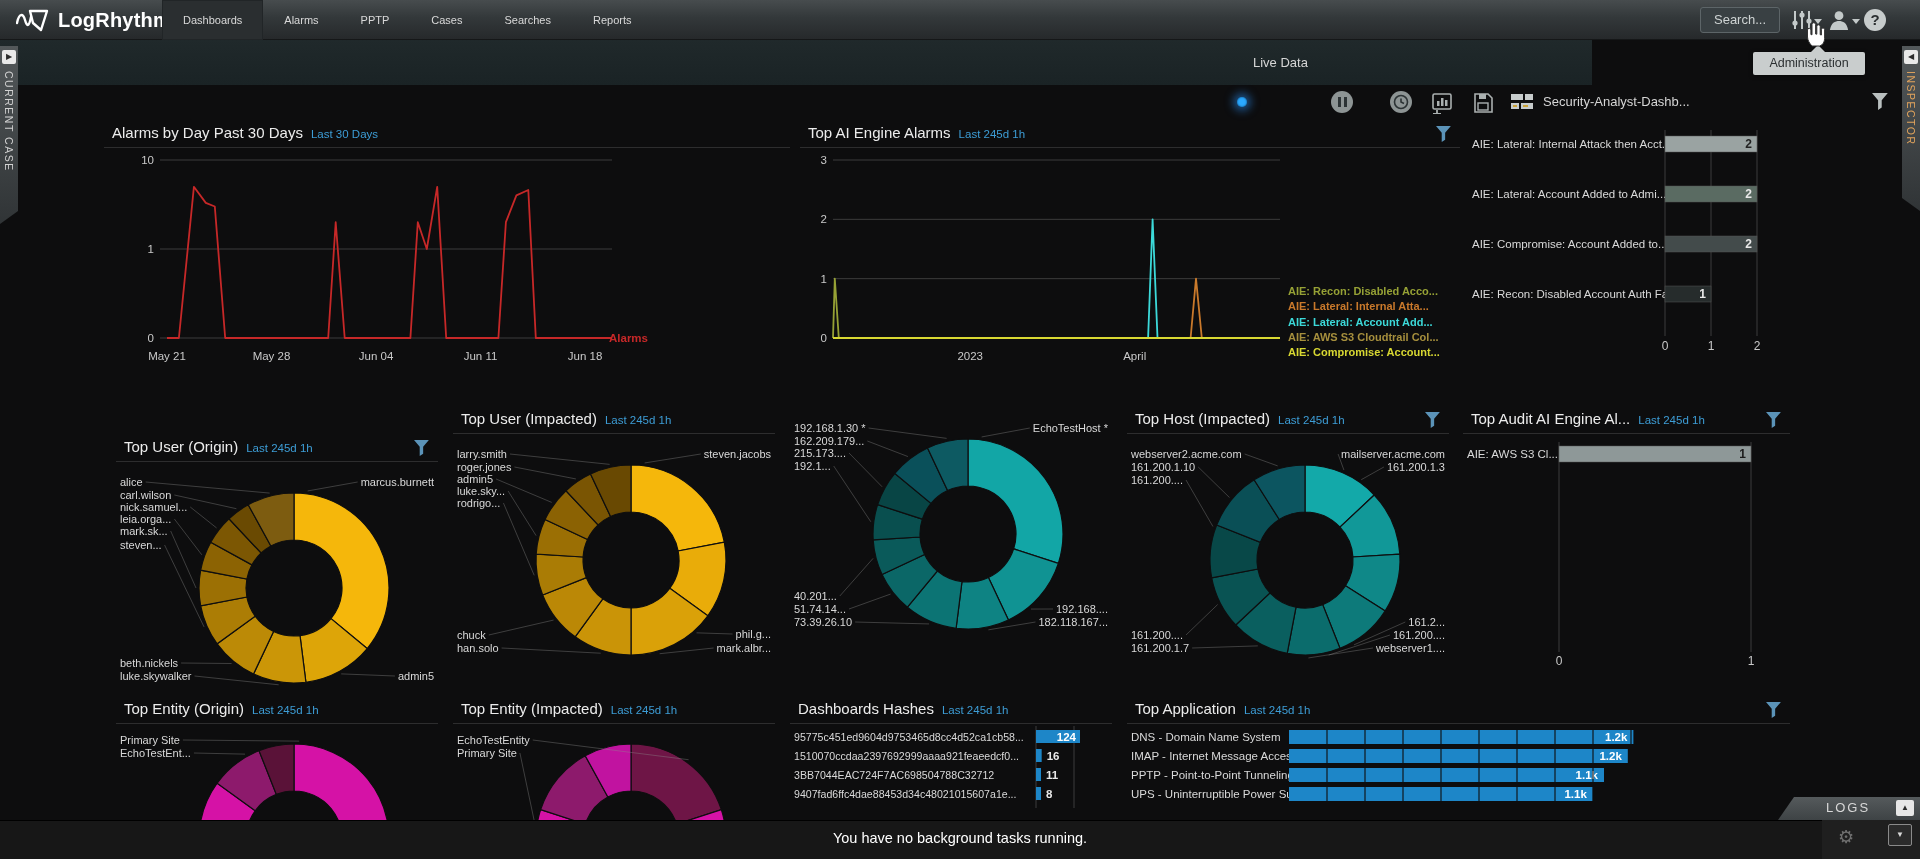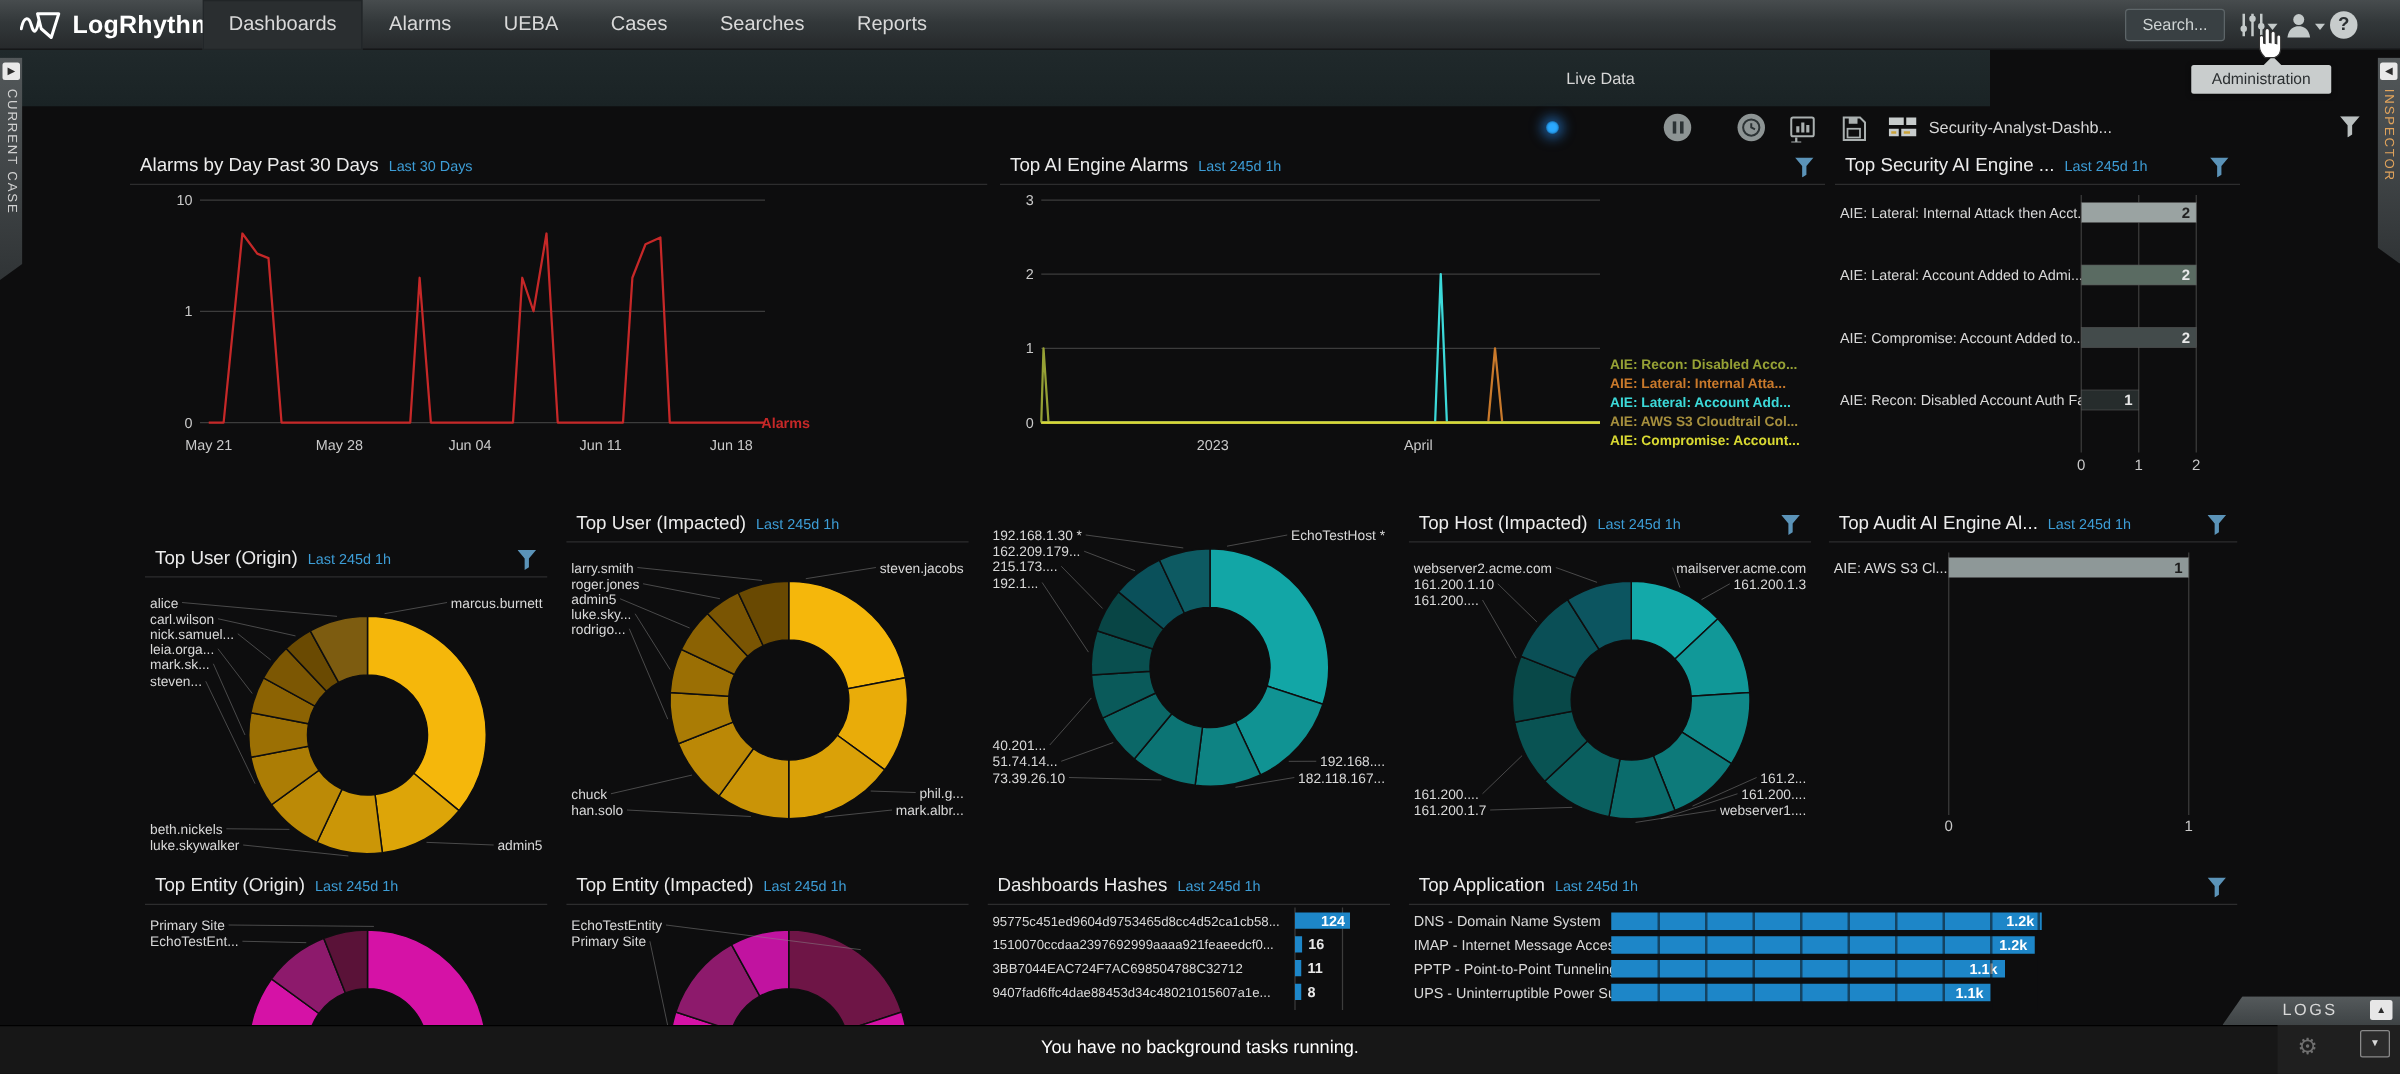--- a/index.html
+++ b/index.html
@@ -6,21 +6,21 @@
     font-family:"Liberation Sans",sans-serif;-webkit-font-smoothing:antialiased;}
   *{box-sizing:border-box;}
 
   
   #topnav{position:absolute;left:0;top:0;width:1920px;height:40px;
     background:linear-gradient(180deg,#474c4e 0%,#33383a 45%,#26292b 100%);
     border-bottom:1px solid #151718;z-index:30;}
   #brand{position:absolute;left:16px;top:0;height:40px;display:flex;align-items:center;gap:8px;}
   #brand-text{color:#fff;font-size:20px;font-weight:bold;letter-spacing:.2px;}
   #navtabs{position:absolute;left:162px;top:0;height:40px;display:flex;}
-  .tab{height:40px;line-height:40px;padding:0 21px;color:#d9d9d9;font-size:16px;cursor:pointer;}
+  .tab{height:40px;line-height:40px;padding:0 21px;color:#d9d9d9;font-size:11px;cursor:pointer;}
   .tab.active{background:#2a2e30;box-shadow:inset 0 0 0 1px #212527;}
   #search-btn{position:absolute;left:1700px;top:7px;width:80px;height:26px;background:#394043;
     border:1px solid #5d6568;border-radius:3px;color:#ced3d3;font-size:13px;line-height:24px;
     text-align:center;cursor:pointer;}
   .navicon{position:absolute;top:9px;width:24px;height:22px;}
   .caret{position:absolute;top:19px;width:0;height:0;border-left:4.5px solid transparent;
     border-right:4.5px solid transparent;border-top:5px solid #c3c9c9;}
   #help-circle{position:absolute;left:1864px;top:9px;width:22px;height:22px;border-radius:50%;
     background:#c7cccc;color:#2b2f31;font-weight:bold;font-size:15px;text-align:center;line-height:22px;cursor:pointer;}
 
@@ -84,21 +84,21 @@
   <div id="brand">
     <svg width="34" height="26" viewBox="0 0 34 26">
       <path d="M1 16 C3 6 7 6 9 13 C11 20 13 20 15 10" fill="none" stroke="#fff" stroke-width="2.4" stroke-linecap="round"></path>
       <path d="M14 4 L31 4 L25 23 L17 16 Z" fill="none" stroke="#fff" stroke-width="2.4" stroke-linejoin="round"></path>
     </svg>
     <span id="brand-text">LogRhythm</span>
   </div>
   <div id="navtabs">
       <div class="tab active">Dashboards</div>
       <div class="tab">Alarms</div>
-      <div class="tab">UEBA</div>
+      <div class="tab">PPTP</div>
       <div class="tab">Cases</div>
       <div class="tab">Searches</div>
       <div class="tab">Reports</div>
     </div>
   <div id="search-btn">Search...</div>
   <svg class="navicon" style="left:1790px" width="24" height="22" viewBox="0 0 24 22">
     <g stroke="#c3c9c9" stroke-width="2">
       <line x1="5" y1="2" x2="5" y2="20"></line>
         <line x1="12" y1="2" x2="12" y2="20"></line>
         <line x1="19" y1="2" x2="19" y2="20"></line>
@@ -203,23 +203,21 @@
         <polyline points="33.0,190.0 390.6,190.0 396.0,130.7 401.8,190.0 480.0,190.0" fill="none" stroke="#c9792b" stroke-width="1.8" stroke-linejoin="round"></polyline>
         <polyline points="33.0,190.0 348.1,190.0 352.6,71.3 357.5,190.0 480.0,190.0" fill="none" stroke="#3cd9d9" stroke-width="1.8" stroke-linejoin="round"></polyline>
         <polyline points="33.0,190.0 480.0,190.0" fill="none" stroke="#a68f3d" stroke-width="1.8" stroke-linejoin="round"></polyline>
         <polyline points="33.0,190.0 480.0,190.0" fill="none" stroke="#d8d832" stroke-width="1.8" stroke-linejoin="round"></polyline>
         <text x="488" y="147" fill="#96a135" font-size="11" font-weight="bold">AIE: Recon: Disabled Acco...</text>
         <text x="488" y="162.3" fill="#c9792b" font-size="11" font-weight="bold">AIE: Lateral: Internal Atta...</text>
         <text x="488" y="177.6" fill="#3cd9d9" font-size="11" font-weight="bold">AIE: Lateral: Account Add...</text>
         <text x="488" y="192.9" fill="#a68f3d" font-size="11" font-weight="bold">AIE: AWS S3 Cloudtrail Col...</text>
         <text x="488" y="208.2" fill="#d8d832" font-size="11" font-weight="bold">AIE: Compromise: Account...</text>
       </svg></div>
-    <div class="widget" style="left: 1468px; top: 122px; width: 324px; height: 262px;"><div class="w-head"><span class="w-title">Top Security AI Engine ...</span><span class="w-range">Last 245d 1h</span><svg width="16" height="16" viewBox="0 0 14 14" class="w-funnel">
-          <path d="M0 0 H13 L8 6 V12 L5 14 V6 Z" fill="#5b93b8"></path>
-        </svg></div><svg width="324" height="236">
+    <div class="widget" style="left: 1468px; top: 122px; width: 324px; height: 262px;"><svg width="324" height="236">
         <line x1="197" y1="8" x2="197" y2="214" stroke="#3c3c3c" stroke-width="1"></line>
         <text x="197" y="228" fill="#c9c9c9" font-size="12" text-anchor="middle">0</text>
         <line x1="243" y1="8" x2="243" y2="214" stroke="#3c3c3c" stroke-width="1"></line>
         <text x="243" y="228" fill="#c9c9c9" font-size="12" text-anchor="middle">1</text>
         <line x1="289" y1="8" x2="289" y2="214" stroke="#3c3c3c" stroke-width="1"></line>
         <text x="289" y="228" fill="#c9c9c9" font-size="12" text-anchor="middle">2</text>
         <text x="4" y="26" fill="#d9d9d9" font-size="11.5">AIE: Lateral: Internal Attack then Acct...</text>
         <rect x="197" y="14" width="92" height="16" fill="#9aa3a2" stroke="#555" stroke-width="0.5"></rect>
         <text x="284" y="26" fill="#222" font-size="12" font-weight="bold" text-anchor="end">2</text>
         <text x="4" y="76" fill="#d9d9d9" font-size="11.5">AIE: Lateral: Account Added to Admi...</text>

